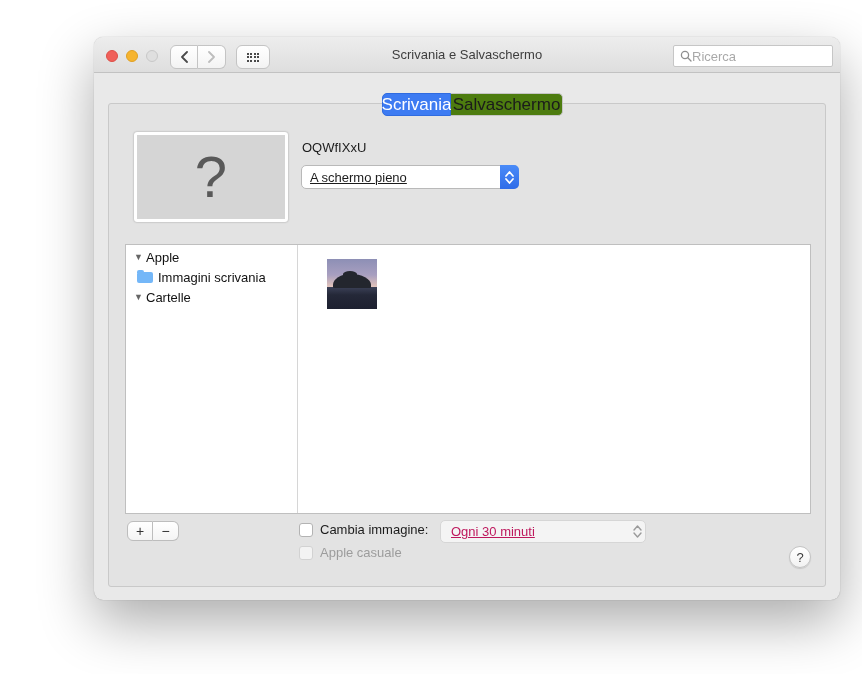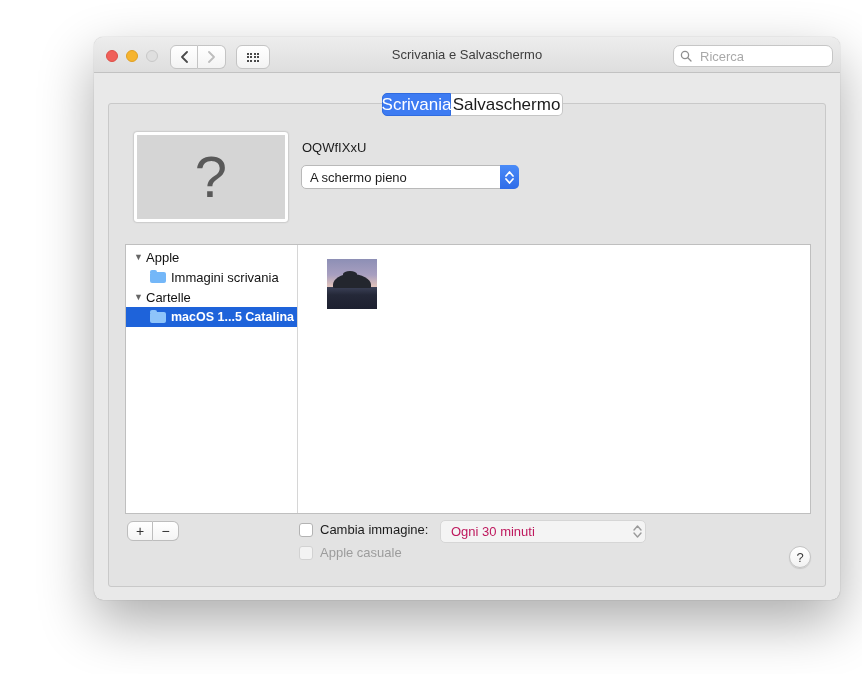--- a/index.html
+++ b/index.html
@@ -38,37 +38,37 @@
   }
   .dotgrid { display:grid; grid-template-columns:repeat(4,2px); grid-template-rows:repeat(3,2px); gap:1.5px; }
   .dotgrid i { background:#4a4a4a; width:2px; height:2px; }
 
   .win-title {
     position:absolute; left:0; top:10px; width:100%; text-align:center;
     font-size:13px; color:#3e3e3e;
   }
   .searchbox {
     position:absolute; right:7px; top:8px; width:160px; height:22px;
-    background:#ffffff; border:1px solid #c6c6c6; border-radius:7px;
-    display:flex; align-items:center; padding:0 6px; gap:8px;
+    background:#ffffff; border:1px solid #c6c6c6; border-radius:2px;
+    display:flex; align-items:center; padding:0 6px; gap:0;
   }
   .searchbox .ph { color:#a9a9a9; font-size:13px; }
 
   
   .tabs { position:absolute; left:288px; top:56px; height:23px; display:flex; z-index:3; }
   .tab {
     height:23px; font-size:17px; display:flex; align-items:center; justify-content:center;
     border:1px solid #c5c5c5;
   }
   .tab.active {
     width:69px; background:#3d7bf2; color:#ffffff; border-color:#2f6be0;
     border-radius:5px 0 0 5px;
   }
   .tab.inactive {
-    width:112px; background:#ffffff; color:#1b1b1b; border-left:none;
+    width:112px; background:#4d7c0f; color:#1b1b1b; border-left:none;
     border-radius:0 5px 5px 0;
   }
 
   
   .panel {
     position:absolute; left:14px; top:66px; width:718px; height:484px;
     background:#e3e3e3; border:1px solid #c9c9c9; border-radius:3px; z-index:1;
   }
 
   .preview {
@@ -77,40 +77,40 @@
     box-shadow:0 0 2px rgba(0,0,0,.35);
     display:flex; align-items:center; justify-content:center;
   }
   .preview .qm { font-size:58px; font-weight:300; color:#595959; line-height:1; }
 
   .wpname { position:absolute; left:193px; top:36px; font-size:13px; color:#1c1c1c; }
 
   .combo {
     position:absolute; display:flex; align-items:center;
     background:#ffffff; border:1px solid #b9b9b9; border-radius:5px;
-    font-size:13px; color:#1c1c1c;
+    font-size:13px; color:#1c1c1c;text-decoration:underline;
   }
   .combo.main { left:192px; top:61px; width:218px; height:24px; padding-left:8px; }
   .combo .stepper {
     position:absolute; right:-1px; top:-1px; width:19px; height:24px;
     background:linear-gradient(#4a8bf8,#2f6ce8); border-radius:0 5px 5px 0;
     display:flex; flex-direction:column; align-items:center; justify-content:center; gap:1px;
   }
   .combo.disabled { background:#f4f4f4; border-color:#d6d6d6; color:#be185d; }
   .combo.disabled .stepper { background:none; }
 
   
   .listbox {
     position:absolute; left:16px; top:140px; width:686px; height:270px;
     background:#ffffff; border:1px solid #bfbfbf;
   }
   .sidebar { position:absolute; left:0; top:0; width:172px; height:100%; border-right:1px solid #d6d6d6; padding-top:2px; }
   .srow { position:relative; height:20px; display:flex; align-items:center; font-size:13px; color:#111; }
   .srow .tri { width:12px; margin-left:8px; font-size:9px; color:#666; }
-  .srow.child { padding-left:24px; gap:5px; }
+  .srow.child { padding-left:11px; gap:5px; }
   .srow.selected { background:#1e63da; color:#ffffff; font-weight:bold; font-size:12.5px; }
 
   .folder-icon { position:relative; width:16px; height:11px; background:#74b7f8; border-radius:2px; flex:none; }
   .folder-icon::before { content:""; position:absolute; top:-2px; left:0; width:7px; height:3px; background:#74b7f8; border-radius:2px 2px 0 0; }
   .srow.selected .folder-icon, .srow.selected .folder-icon::before { background:#8ec4fa; }
 
   .colorwheel-icon {
     width:14px; height:14px; border-radius:50%; flex:none;
     background:radial-gradient(circle at 50% 50%, rgba(255,255,255,.9) 0%, rgba(255,255,255,0) 55%),
                conic-gradient(#ff5f5f,#ff5fd0,#8f6ffa,#5fa8ff,#5fe8d8,#8fe85f,#ffe45f,#ffb25f,#ff5f5f);
@@ -255,24 +255,20 @@
           </div>
           <div class="srow child">
             <span class="folder-icon"></span>
             <span>Immagini scrivania</span>
           </div>
 
           <div class="srow">
             <span class="tri">▼</span>
             <span>Cartelle</span>
           </div>
-          <div class="srow child selected">
-            <span class="folder-icon"></span>
-            <span>macOS 1...5 Catalina</span>
-          </div>
 
         </div>
 
         <div class="thumb">
           <div class="island"></div>
         </div>
       </div>
 
       <div class="plusminus">
         <div class="pmbtn plus">+</div>

